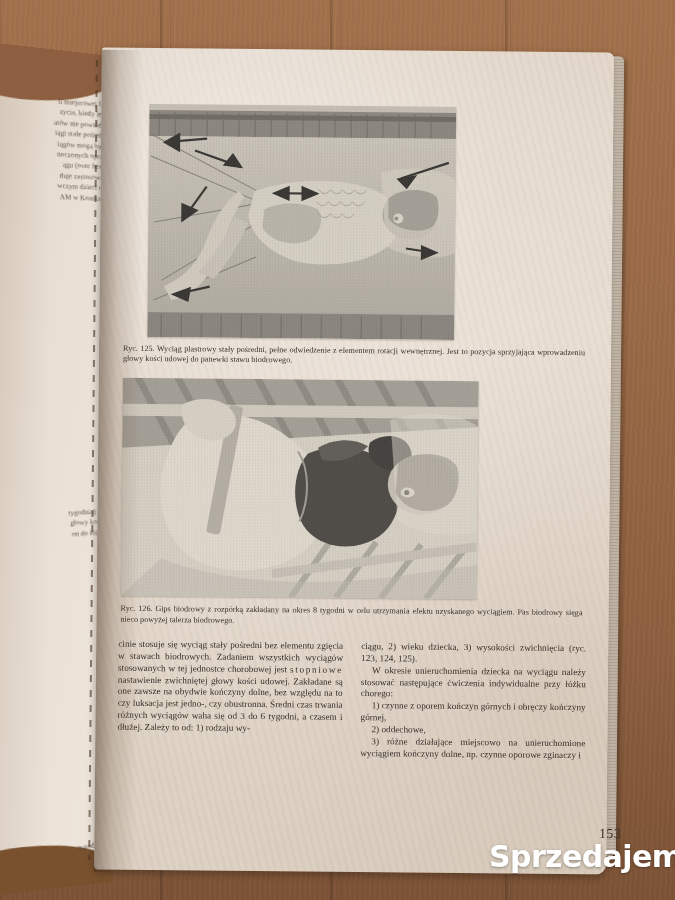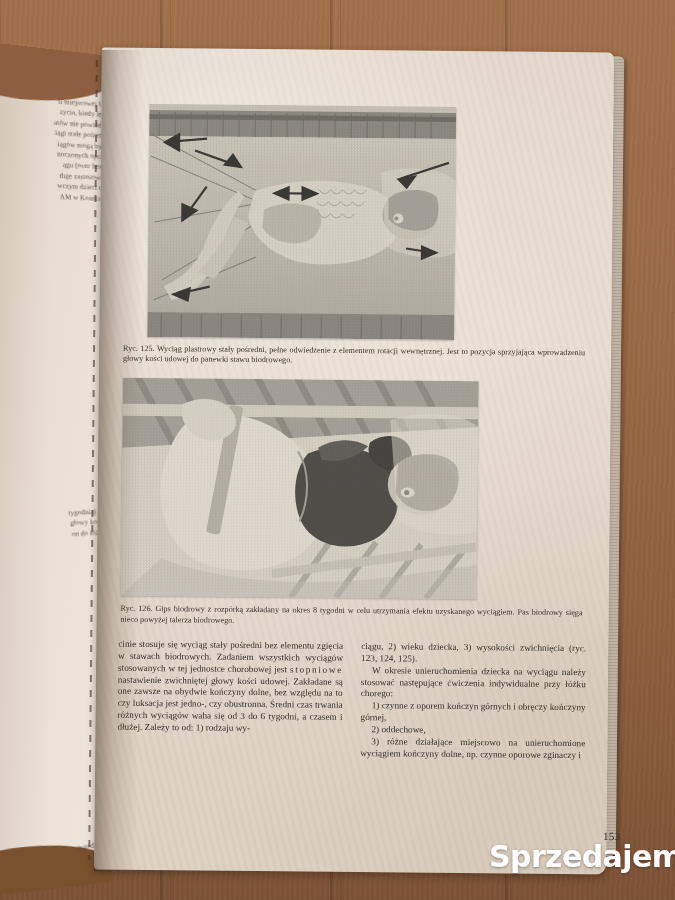--- a/index.html
+++ b/index.html
@@ -155,21 +155,21 @@
     width:225px;
     font-size:9.2px;line-height:11.9px;color:#342e29;
     text-align:justify;letter-spacing:.02px;
   }
   .col p{margin:0;}
   .col p.ind{text-indent:11px;}
   .sp{letter-spacing:1.7px;}
 
   .folio{
     position:absolute;right:54px;bottom:58px;
-    font-size:11px;color:#3a342e;letter-spacing:.4px;
+    font-size:14px;color:#3a342e;letter-spacing:.4px;
     transform:rotate(.5deg);
   }
 
   
   .watermark{
     position:absolute;left:489px;top:842px;
     display:flex;align-items:flex-start;
     font-family:"DejaVu Sans", sans-serif;
     font-weight:bold;font-size:30px;color:#ffffff;
     letter-spacing:-.6px;

